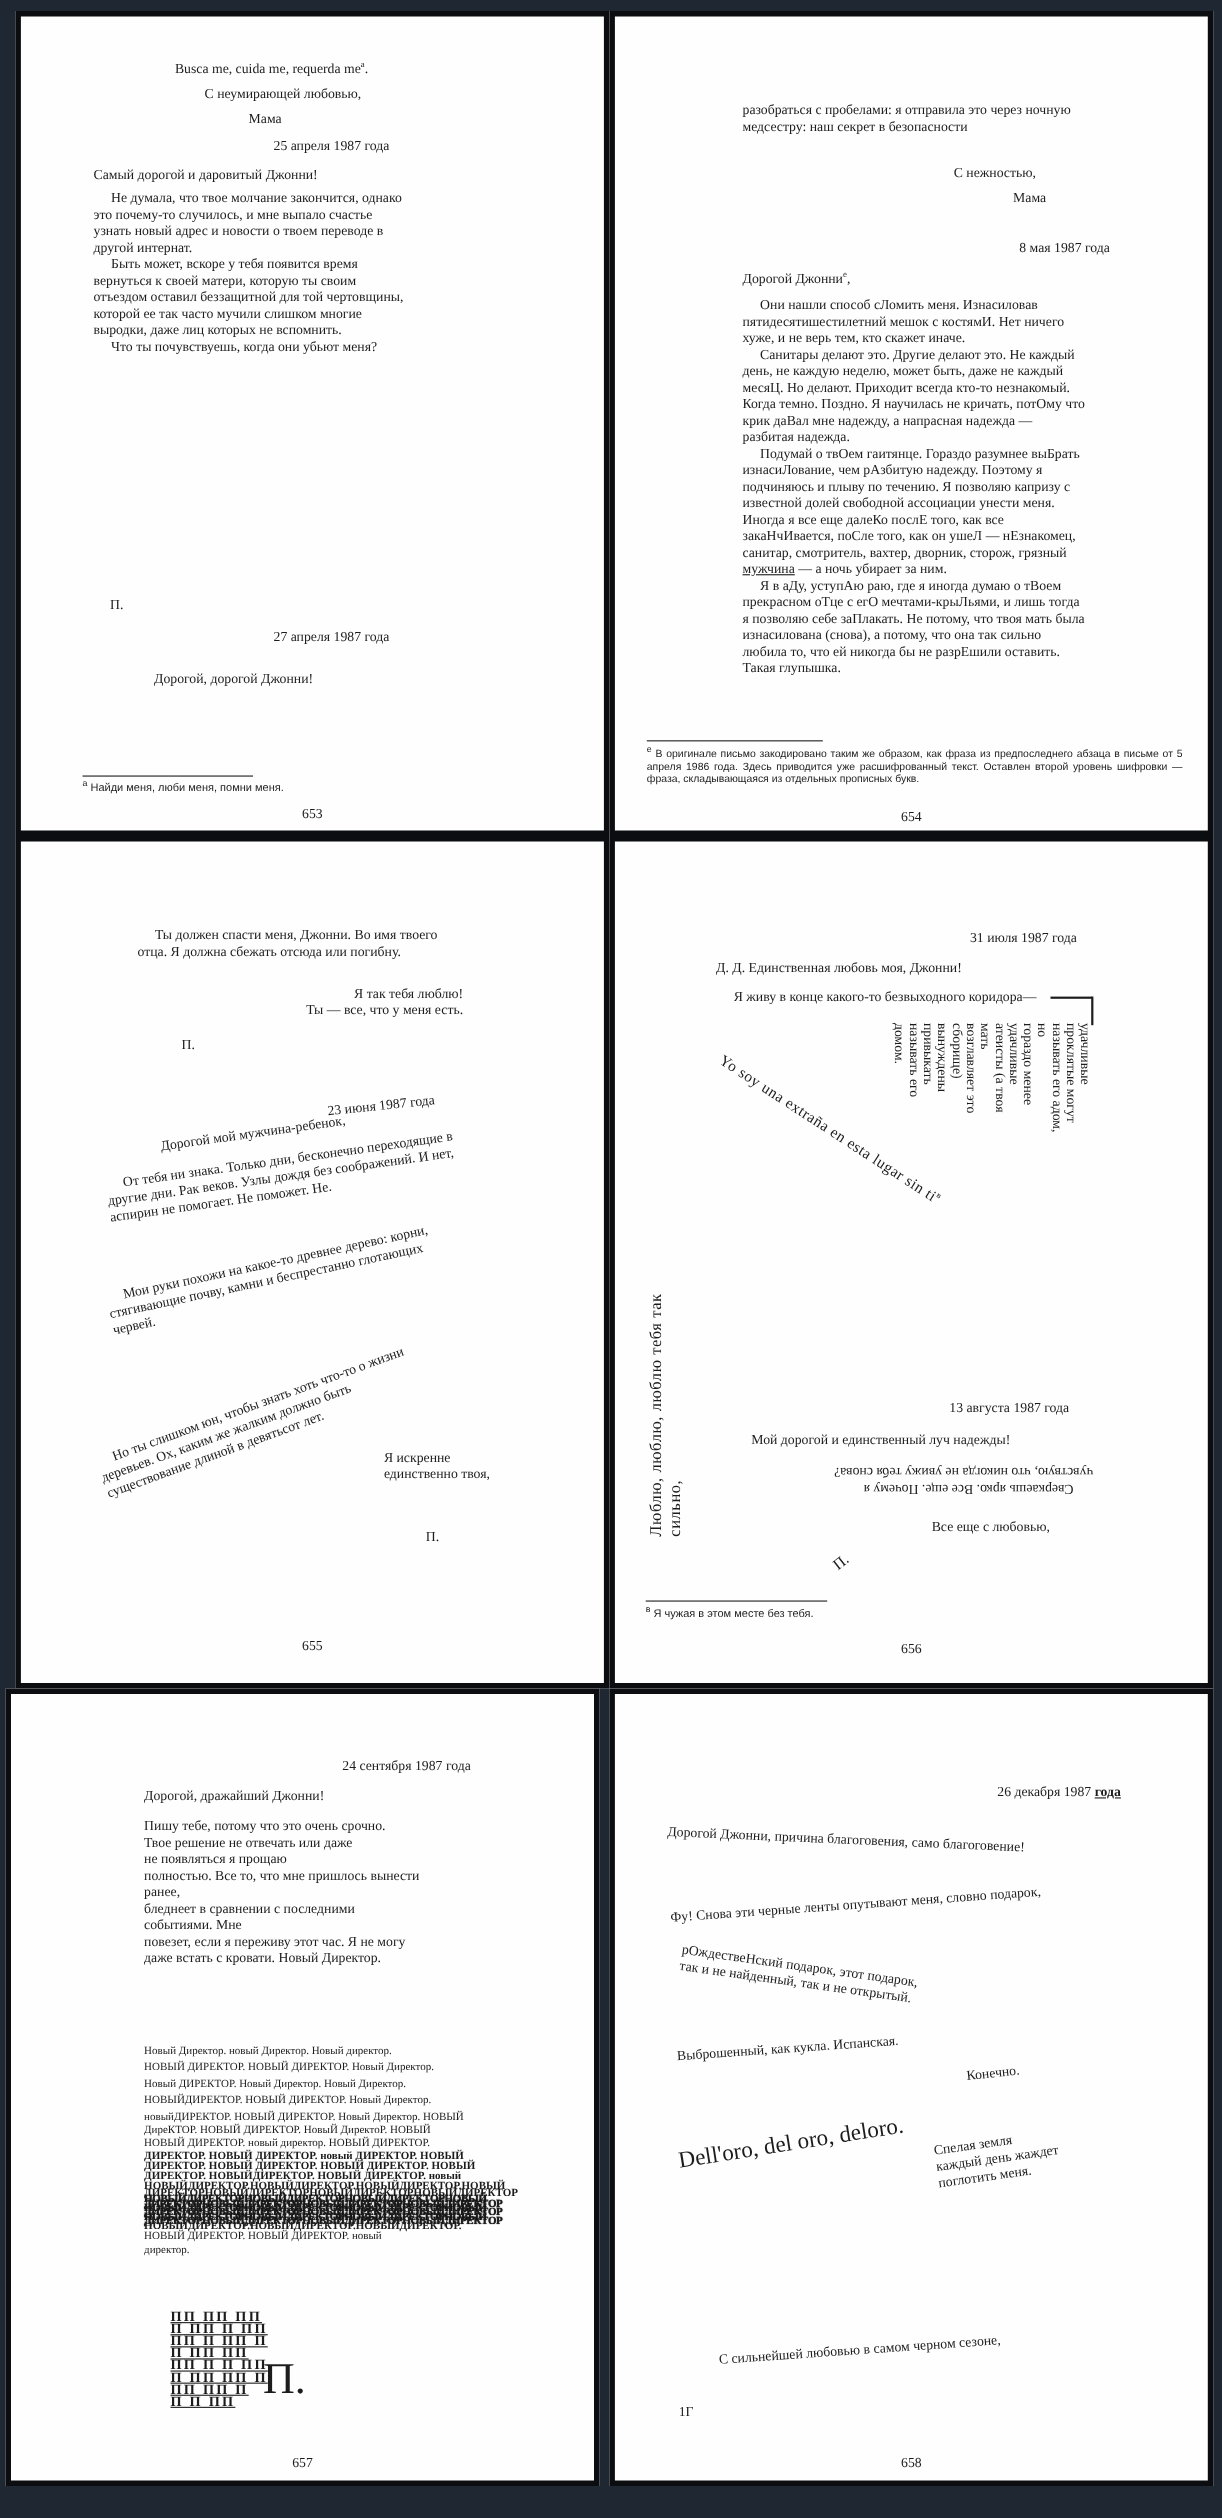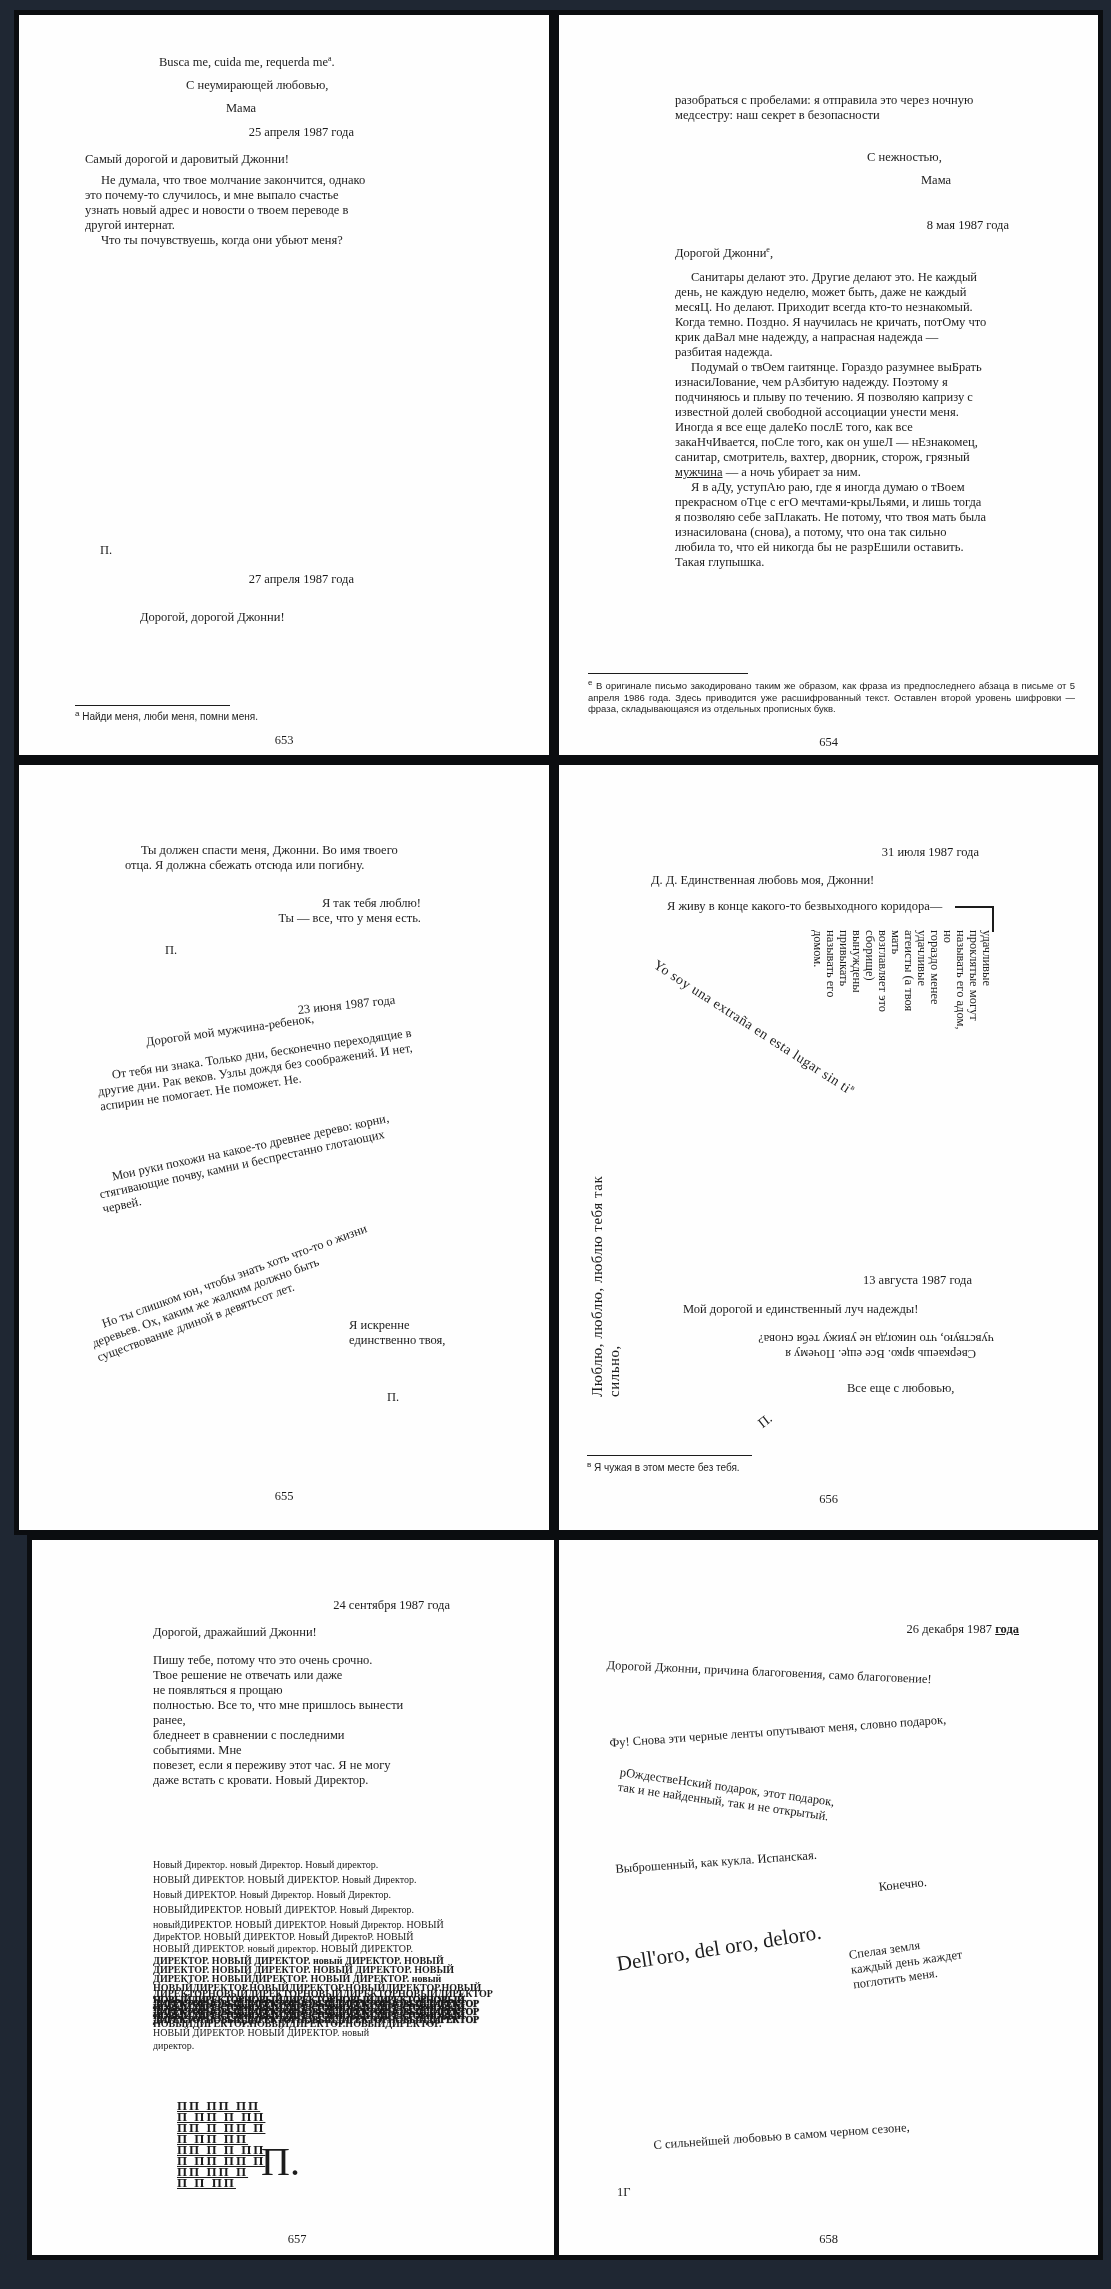--- a/index.html
+++ b/index.html
@@ -44,39 +44,41 @@
 <body>
 
 <section class="page" style="left:14px;top:10px;width:540px;height:750px;">
   <div class="el" style="left:140px;top:40px;"><span>Busca me, cuida me, requerda me</span><sup>а</sup><span>.</span></div>
   <div class="el" style="left:167px;top:63px;">С неумирающей любовью,</div>
   <div class="el" style="left:207px;top:86px;">Мама</div>
   <div class="el r" style="left:100px;top:110px;width:235px;">25 апреля 1987 года</div>
   <div class="el" style="left:66px;top:137px;">Самый дорогой и даровитый Джонни!</div>
   <div class="el" style="left:66px;top:158px;width:284px;">
     <p>Не думала, что твое молчание закончится, однако это почему-то случилось, и мне выпало счастье узнать новый адрес и новости о твоем переводе в другой интернат.</p>
+    <p>Быть может, вскоре у тебя появится время вернуться к своей матери, которую ты своим отъездом оставил беззащитной для той чертовщины, которой ее так часто мучили слишком многие выродки, даже лиц которых не вспомнить.</p>
     <p>Что ты почувствуешь, когда они убьют меня?</p>
   </div>
   <div class="el" style="left:81px;top:528px;">П.</div>
   <div class="el r" style="left:100px;top:557px;width:235px;">27 апреля 1987 года</div>
   <div class="el" style="left:121px;top:595px;">Дорогой, дорогой Джонни!</div>
   <div class="el rule" style="left:56px;top:690px;width:155px;"></div>
   <div class="el sans fn" style="left:56px;top:696px;width:430px;"><sup>а</sup> <span>Найди меня, люби меня, помни меня.</span></div>
   <div class="el pagenum" style="top:718px;">653</div>
 </section>
 
 <section class="page" style="left:554px;top:10px;width:549px;height:750px;">
   <div class="el noindent" style="left:116px;top:78px;width:300px;">
     <p>разобраться с пробелами: я отправила это через ночную медсестру: наш секрет в безопасности</p>
   </div>
   <div class="el" style="left:308px;top:135px;">С нежностью,</div>
   <div class="el" style="left:362px;top:158px;">Мама</div>
   <div class="el r" style="left:150px;top:203px;width:300px;">8 мая 1987 года</div>
   <div class="el" style="left:116px;top:231px;"><span>Дорогой Джонни</span><sup>е</sup><span>,</span></div>
   <div class="el" style="left:116px;top:255px;width:312px;">
+    <p>Они нашли способ сЛомить меня. Изнасиловав пятидесятишестилетний мешок с костямИ. Нет ничего хуже, и не верь тем, кто скажет иначе.</p>
     <p>Санитары делают это. Другие делают это. Не каждый день, не каждую неделю, может быть, даже не каждый месяЦ. Но делают. Приходит всегда кто-то незнакомый. Когда темно. Поздно. Я научилась не кричать, потОму что крик даВал мне надежду, а напрасная надежда — разбитая надежда.</p>
     <p><span>Подумай о твОем гаитянце. Гораздо разумнее выБрать изнасиЛование, чем рАзбитую надежду. Поэтому я подчиняюсь и плыву по течению. Я позволяю капризу с известной долей свободной ассоциации унести меня. Иногда я все еще далеКо послЕ того, как все закаНчИвается, поСле того, как он ушеЛ — нЕзнакомец, санитар, смотритель, вахтер, дворник, сторож, грязный </span><span class="u">мужчина</span><span> — а ночь убирает за ним.</span></p>
     <p>Я в аДу, уступАю раю, где я иногда думаю о тВоем прекрасном оТце с егО мечтами-крыЛьями, и лишь тогда я позволяю себе заПлакать. Не потому, что твоя мать была изнасилована (снова), а потому, что она так сильно любила то, что ей никогда бы не разрЕшили оставить. Такая глупышка.</p>
   </div>
   <div class="el rule" style="left:29px;top:658px;width:160px;"></div>
   <div class="el sans fnsmall" style="left:29px;top:665px;width:487px;"><sup>е</sup> <span>В оригинале письмо закодировано таким же образом, как фраза из предпоследнего абзаца в письме от 5 апреля 1986 года. Здесь приводится уже расшифрованный текст. Оставлен второй уровень шифровки — фраза, складывающаяся из отдельных прописных букв.</span></div>
   <div class="el pagenum" style="top:720px;">654</div>
 </section>
 
 <section class="page" style="left:14px;top:760px;width:540px;height:775px;">
@@ -124,21 +126,21 @@
   <div class="el" style="left:124px;top:537px;">Мой дорогой и единственный луч надежды!</div>
   <div class="el pre" style="left:135px;top:566px;width:300px;text-indent:18px;transform:rotate(180deg);">Сверкаешь ярко. Все еще. Почему я
 чувствую, что никогда не увижу тебя снова?</div>
   <div class="el" style="left:288px;top:616px;">Все еще с любовью,</div>
   <div class="el rot" style="left:196px;top:654px;font-size:14px;transform:rotate(-38deg);">П.</div>
   <div class="el rule" style="left:28px;top:690px;width:165px;"></div>
   <div class="el sans fn" style="left:28px;top:697px;width:430px;"><sup>в</sup> <span>Я чужая в этом месте без тебя.</span></div>
   <div class="el pagenum" style="top:727px;">656</div>
 </section>
 
-<section class="page" style="left:27px;top:1535px;width:540px;height:725px;">
+<section class="page" style="left:5px;top:1535px;width:540px;height:725px;">
   <div class="el r" style="left:160px;top:58px;width:258px;">24 сентября 1987 года</div>
   <div class="el" style="left:121px;top:85px;">Дорогой, дражайший Джонни!</div>
   <div class="el" style="left:121px;top:113px;width:335px;">
     <div style="white-space:pre-line;"><div>Пишу тебе, потому что это очень срочно.</div><div>Твое решение не отвечать или даже
 не появляться я прощаю</div><div>полностью. Все то, что мне пришлось вынести
 ранее,</div><div>бледнеет в сравнении с последними
 событиями. Мне</div><div>повезет, если я переживу этот час. Я не могу
 даже встать с кровати. Новый Директор.</div></div>
   </div>
   <div class="el noise" style="left:121px;top:318px;width:295px;">

